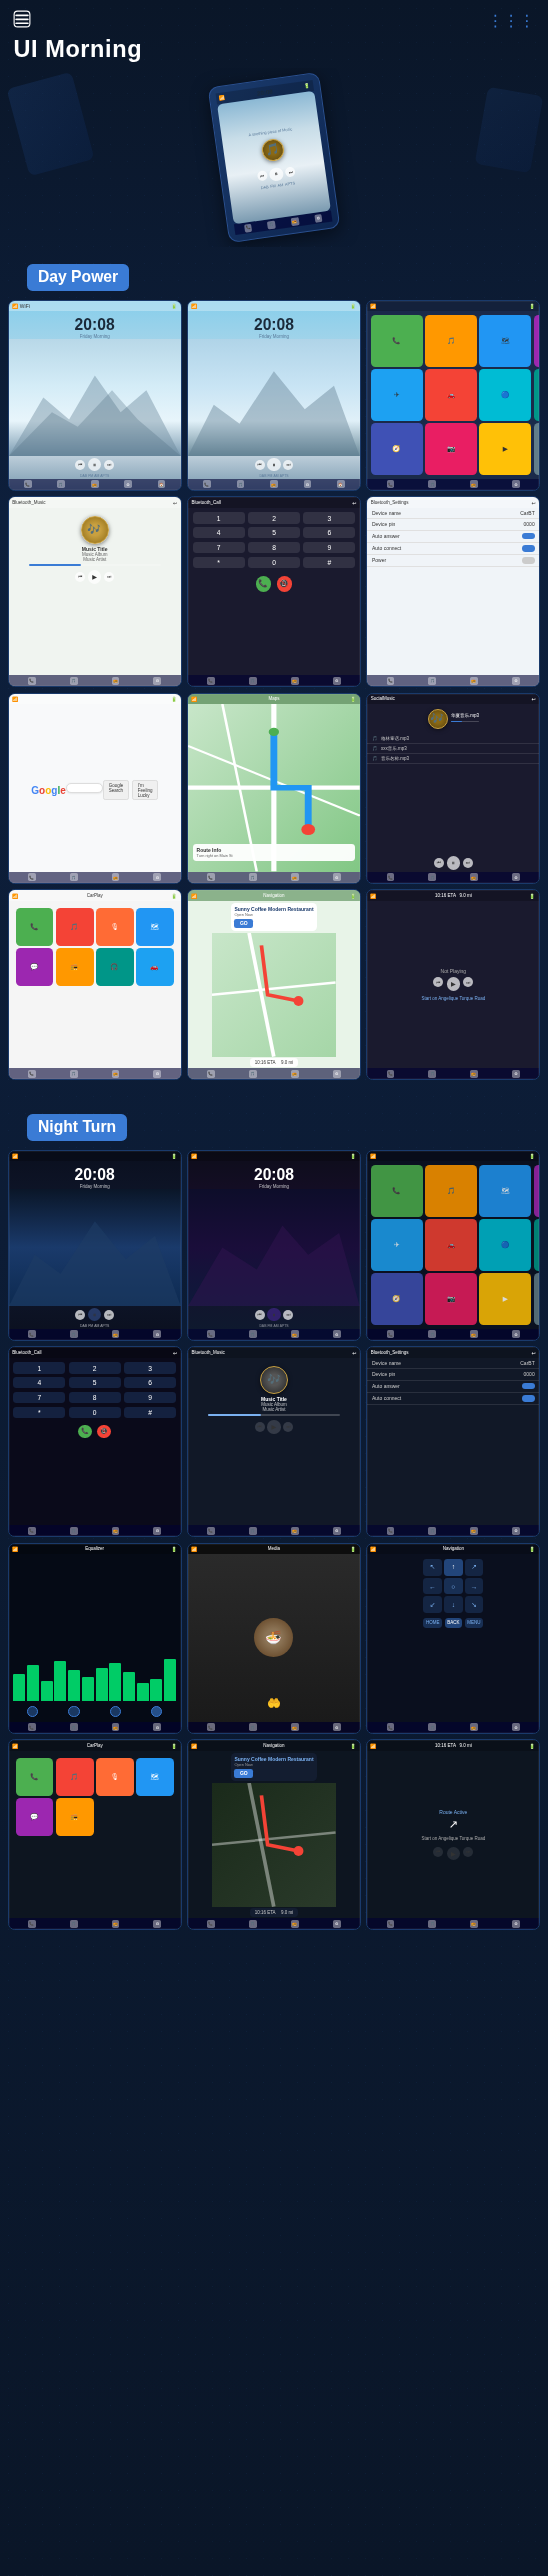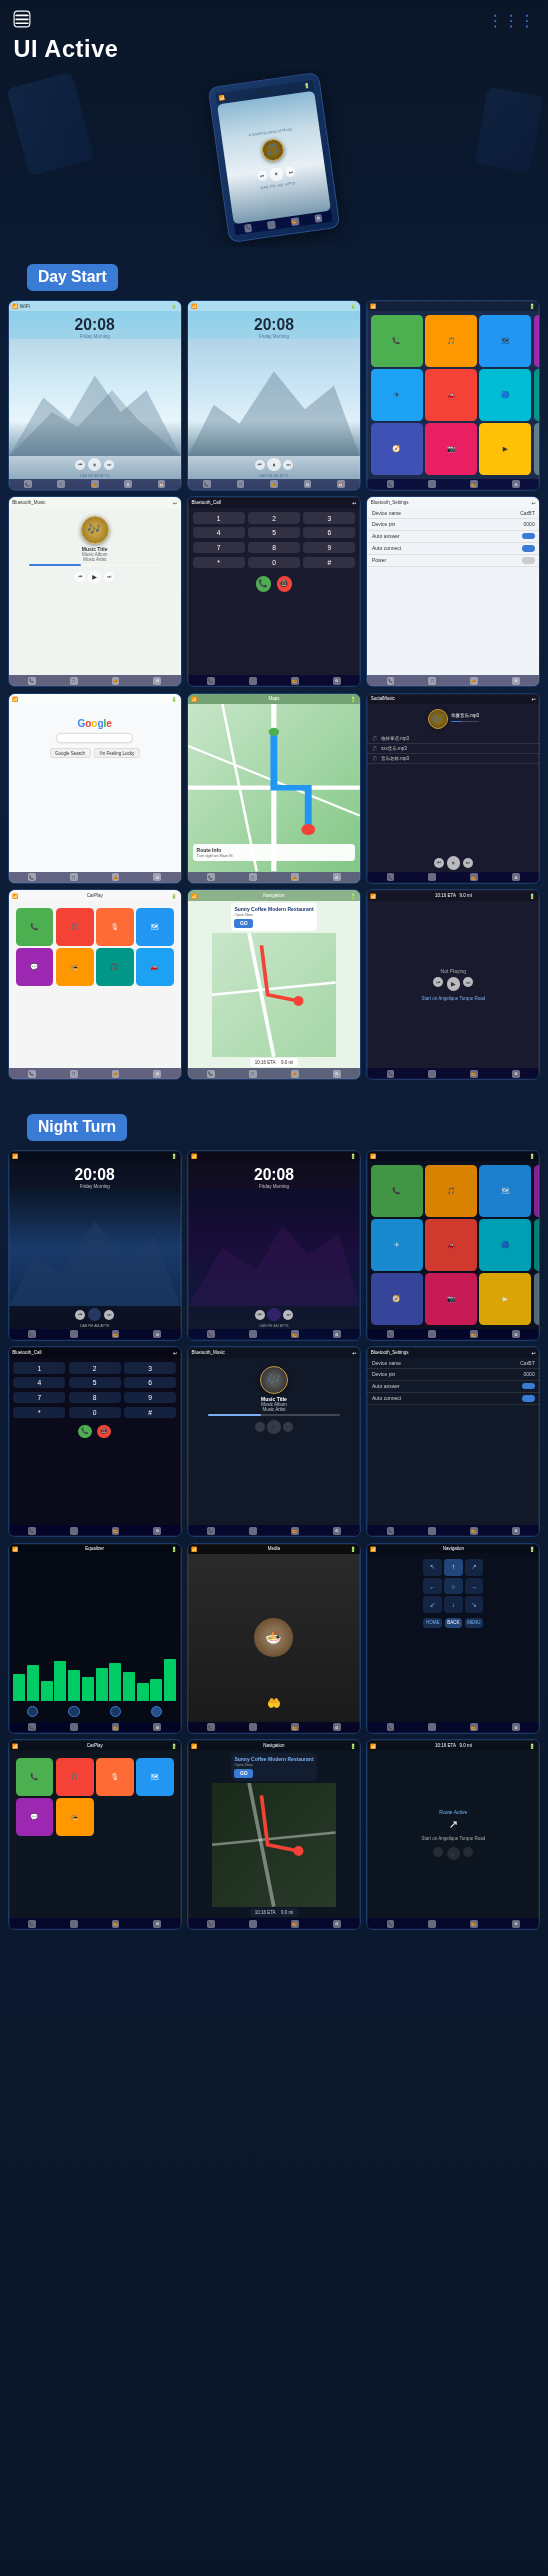--- a/index.html
+++ b/index.html
@@ -400,21 +400,21 @@
       <svg width="18" height="18" viewBox="0 0 32 32">
         <rect x="4" y="8" width="24" height="3" rx="2" fill="white"></rect>
         <rect x="4" y="15" width="24" height="3" rx="2" fill="white"></rect>
         <rect x="4" y="22" width="24" height="3" rx="2" fill="white"></rect>
         <rect x="2" y="2" width="28" height="28" rx="6" fill="none" stroke="white" stroke-width="2"></rect>
       </svg>
     </div>
     <div style="cursor:pointer; font-size:15.7px; color:#3a7bd5;">⋮⋮⋮</div>
   </div>
 
-  <div class="header-title">UI Active</div>
+  <div class="header-title">UI Morning</div>
 
   <div class="hero">
 
     <div style="position:absolute; top:11.2px; left:17px; width:67px; height:90px; background:linear-gradient(135deg,#1a3a6b,#0d2550); border-radius:6.7px; opacity:0.4; transform:rotate(-15deg);"></div>
     <div style="position:absolute; top:22.4px; right:11.2px; width:56px; height:78px; background:linear-gradient(135deg,#1a3a6b,#0d2550); border-radius:6.7px; opacity:0.3; transform:rotate(10deg);"></div>
 
     <div class="hero-device">
       <div class="screen-topbar">
         <span>📶</span>
         <span style="font-size:6.2px; font-weight:bold; color:#1a2a3a;">20:08</span>
@@ -438,21 +438,21 @@
       <div class="screen-bottombar">
         <div class="bbar-icon">📞</div>
         <div class="bbar-icon">🎵</div>
         <div class="bbar-icon">📻</div>
         <div class="bbar-icon">⚙</div>
       </div>
     </div>
   </div>
 
   <div style="padding: 5.6px 13.4px 0;">
-    <span class="section-label">Day Start</span>
+    <span class="section-label">Day Power</span>
   </div>
 
   <div class="screenshots-grid">
 
     <div class="screenshot-card">
       <div class="screen-sim music-bg">
         <div class="screen-topbar light">
           <span>📶 WiFi</span>
           <span></span>
           <span>🔋</span>
@@ -662,21 +662,21 @@
 
   <div class="screenshots-grid">
 
     <div class="screenshot-card">
       <div class="screen-sim google-bg">
         <div class="screen-topbar light">
           <span>📶</span>
             <span></span>
             <span>🔋</span>
         </div>
-        <div style="flex:1;display:flex;flex-direction:column;align-items:center;padding:4.5px;">
+        <div style="flex:1;display:flex;align-items:center;padding:4.5px;">
           <div class="google-logo">
             <span class="google-g">G</span><span class="google-o1">o</span><span class="google-o2">o</span><span class="google-l">g</span><span class="google-e">l</span><span style="color:#ea4335;">e</span>
           </div>
           <div class="search-bar-sim"></div>
           <div style="display:flex;gap:3.4px;margin-top:4.5px;">
             <div style="background:#f0f0f0;border:0.6px solid #ddd;border-radius:2.2px;padding:1.7px 4.5px;font-size:4.5px;color:#333;">Google Search</div>
             <div style="background:#f0f0f0;border:0.6px solid #ddd;border-radius:2.2px;padding:1.7px 4.5px;font-size:4.5px;color:#333;">I'm Feeling Lucky</div>
           </div>
         </div>
         <div class="screen-bottombar">

